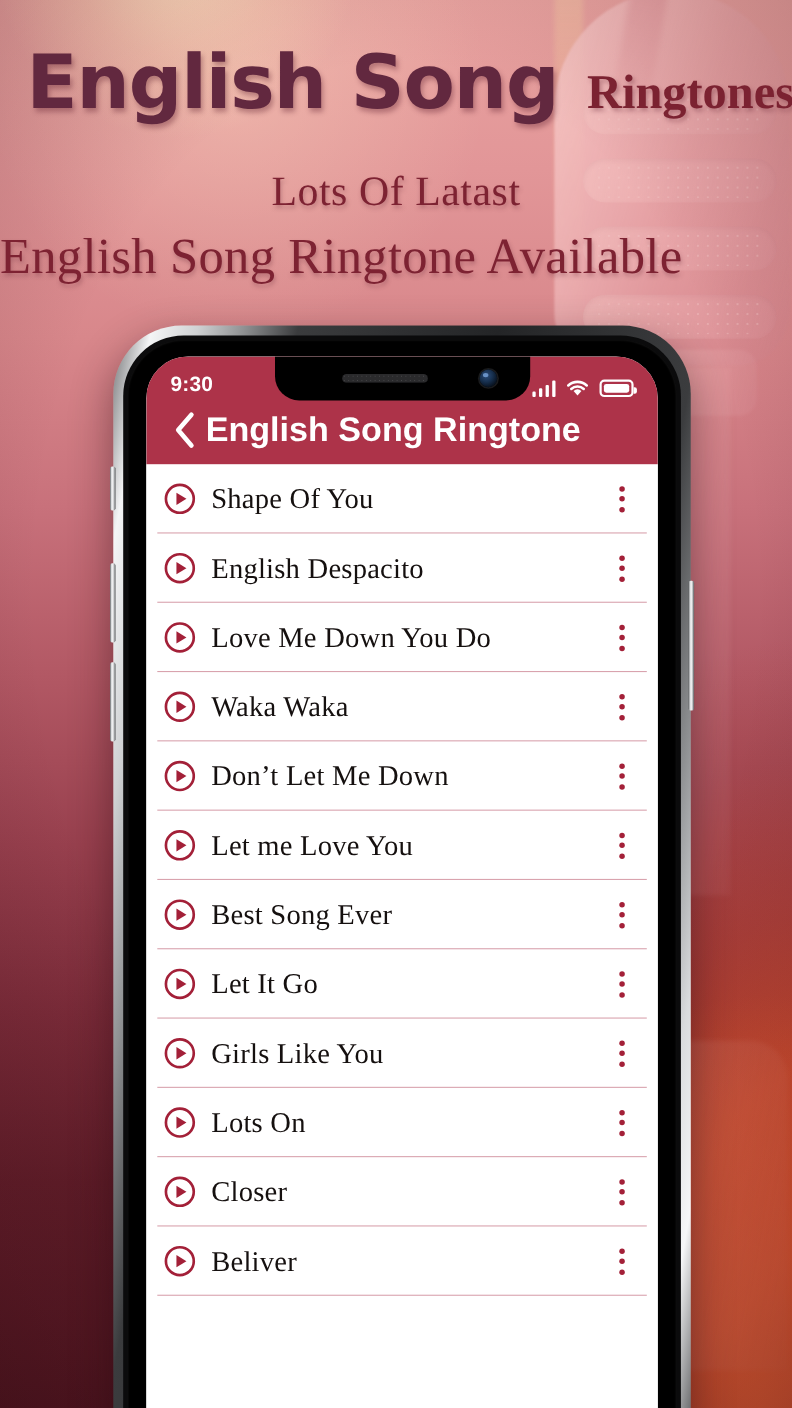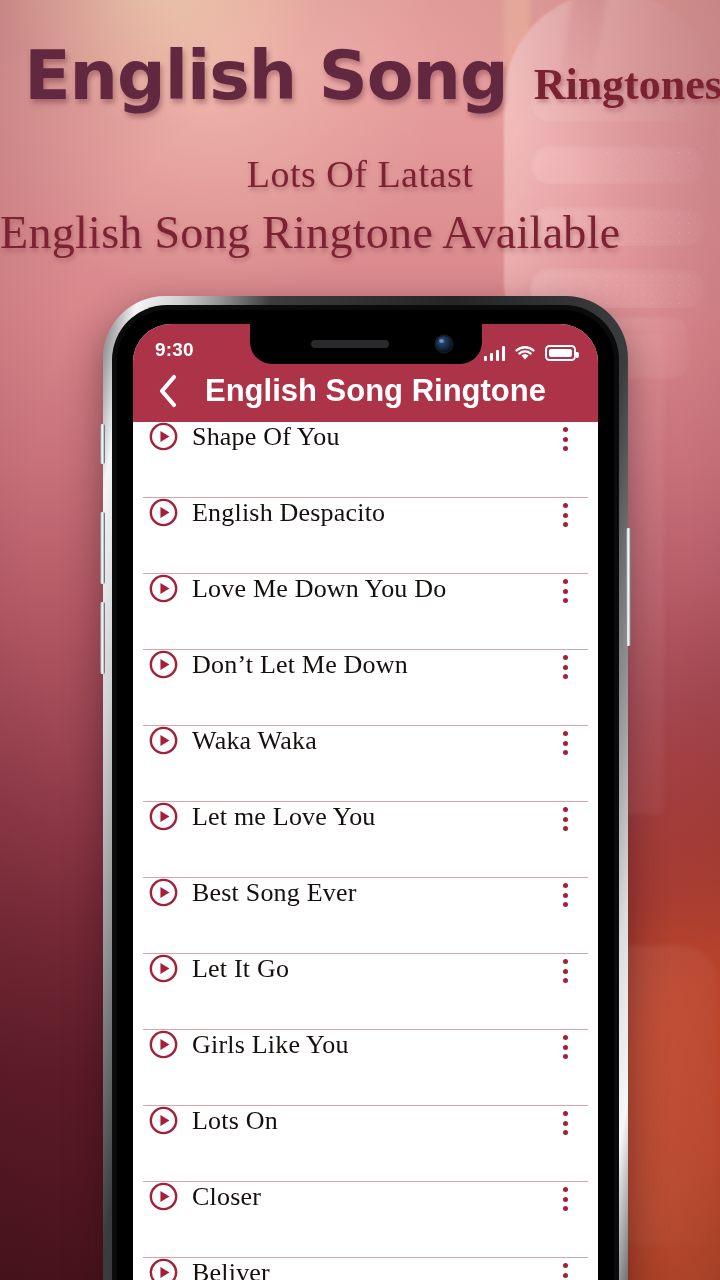--- a/index.html
+++ b/index.html
@@ -343,34 +343,34 @@
     cursor:pointer;
     flex:0 0 auto;
   }
   .back-btn svg { display:block; }
   .app-title {
     color:#fff;
     font-size:31px;
     font-weight:bold;
     font-family:"Liberation Sans", sans-serif;
     letter-spacing:0px;
-    margin-left:20px;
+    margin-left:2px;
     white-space:nowrap;
   }
 
   
   .song-list {
     position:absolute;
     left:0; right:0; top:98px; bottom:0;
     background:#fff;
     overflow:hidden;
   }
   .song-row {
-    height:76px;
-    display:flex; 
+    height:63px;
+    display:flex; align-items:center;
     padding:0 22px 0 16px;
     position:relative;
     cursor:pointer;
   }
   .song-row::after {
     content:"";
     position:absolute; left:10px; right:10px; bottom:0;
     height:1.5px; background:#d9a3ae;
   }
   .play-ico { flex:0 0 auto; width:29px; height:29px; display:block; }
@@ -520,33 +520,33 @@
             <i></i>
             <i></i>
             <i></i>
           </div>
         </div>
         <div class="song-row">
           <svg class="play-ico" viewBox="0 0 30 30">
             <circle cx="15" cy="15" r="13.1" fill="none" stroke="#a32038" stroke-width="2.5"></circle>
             <path d="M11.8 9.2 L21.2 15 L11.8 20.8 Z" fill="#a32038"></path>
           </svg>
+          <div class="song-name">Waka Waka</div>
+          <div class="more-btn">
+            <i></i>
+            <i></i>
+            <i></i>
+          </div>
+        </div>
+        <div class="song-row">
+          <svg class="play-ico" viewBox="0 0 30 30">
+            <circle cx="15" cy="15" r="13.1" fill="none" stroke="#a32038" stroke-width="2.5"></circle>
+            <path d="M11.8 9.2 L21.2 15 L11.8 20.8 Z" fill="#a32038"></path>
+          </svg>
           <div class="song-name">Don’t Let Me Down</div>
-          <div class="more-btn">
-            <i></i>
-            <i></i>
-            <i></i>
-          </div>
-        </div>
-        <div class="song-row">
-          <svg class="play-ico" viewBox="0 0 30 30">
-            <circle cx="15" cy="15" r="13.1" fill="none" stroke="#a32038" stroke-width="2.5"></circle>
-            <path d="M11.8 9.2 L21.2 15 L11.8 20.8 Z" fill="#a32038"></path>
-          </svg>
-          <div class="song-name">Waka Waka</div>
           <div class="more-btn">
             <i></i>
             <i></i>
             <i></i>
           </div>
         </div>
         <div class="song-row">
           <svg class="play-ico" viewBox="0 0 30 30">
             <circle cx="15" cy="15" r="13.1" fill="none" stroke="#a32038" stroke-width="2.5"></circle>
             <path d="M11.8 9.2 L21.2 15 L11.8 20.8 Z" fill="#a32038"></path>

